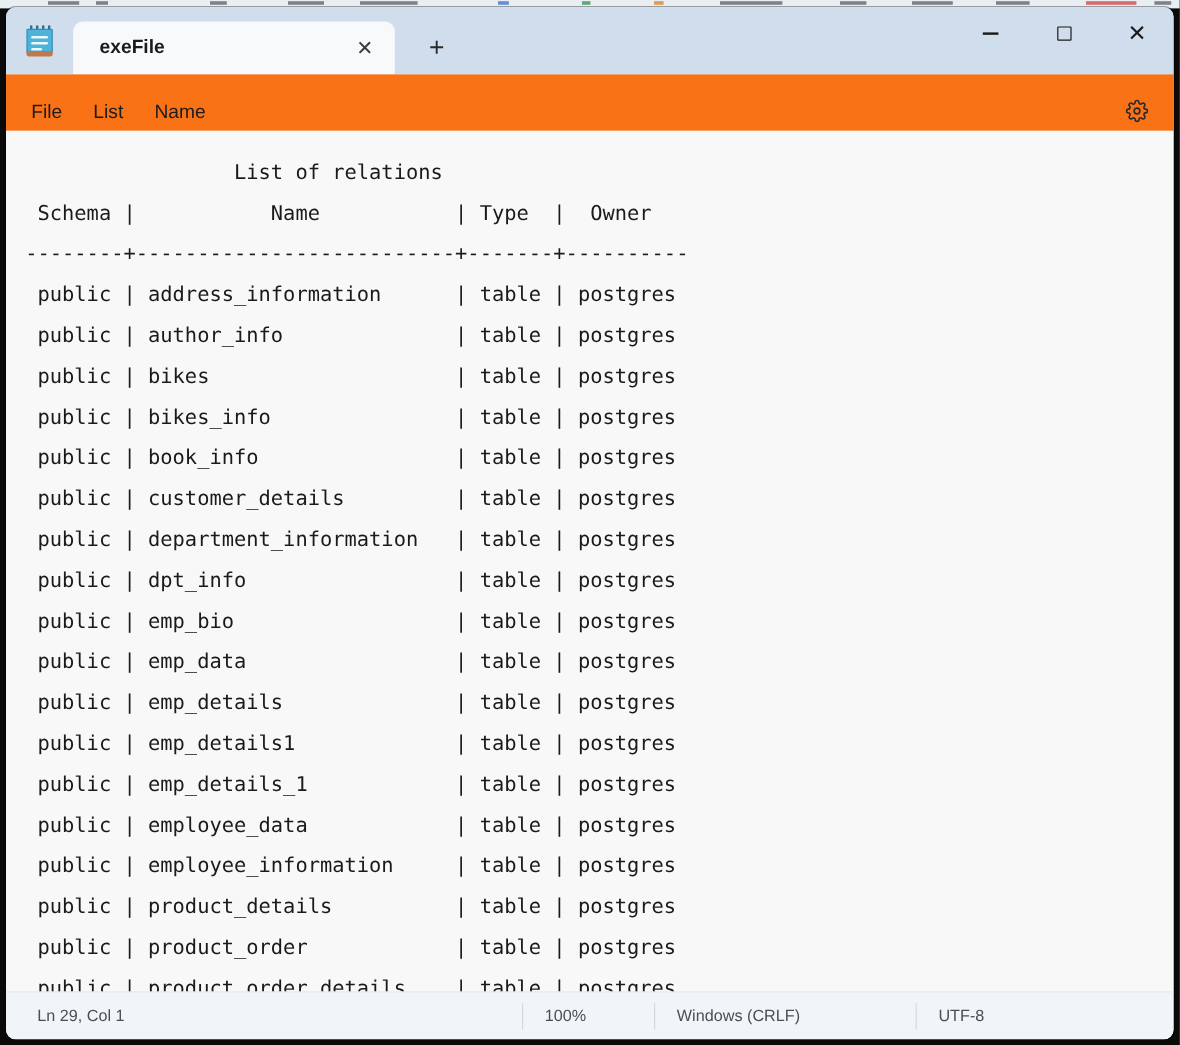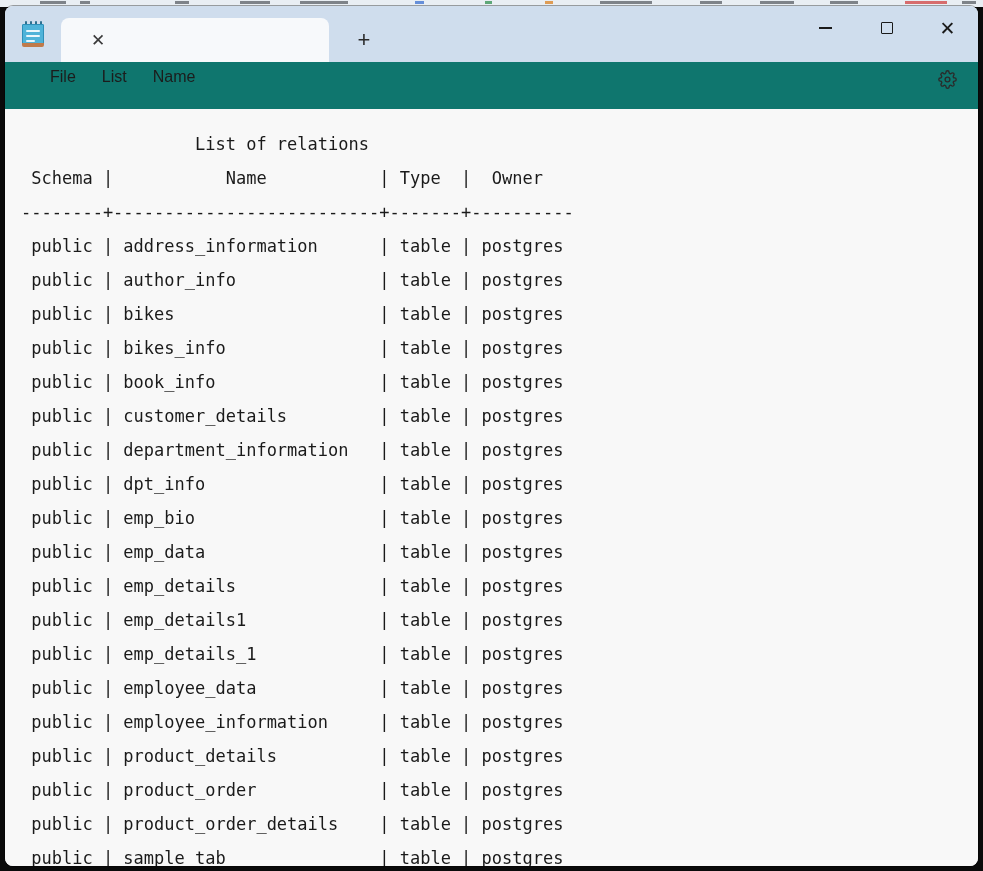--- a/index.html
+++ b/index.html
@@ -154,24 +154,24 @@
     cursor: default;
     color: #1a1a1a;
   }
   .wc .min-bar { width: 13px; height: 1.6px; background: currentColor; }
   .wc .max-box { width: 12px; height: 12px; border: 1.6px solid currentColor; border-radius: 1px; }
   .wc .x-glyph { font-size: 19px; line-height: 1; font-weight: 300; }
 
   
   #menubar {
     height: 47px;
-    background: #0f766e;
-    display: flex;
-    align-items: flex-start;
-    padding-left: 32px;
+    background: #f97316;
+    display: flex;
+    align-items: flex-end;
+    padding-left: 8px;
     flex: none;
     position: relative;
   }
   .menu-item {
     padding: 6px 13px;
     font-size: 16px;
     color: #1c1c1c;
     border-radius: 4px;
     cursor: default;
   }
@@ -258,20 +258,21 @@
         <div class="body"></div>
         <div class="line" style="top:9px"></div>
         <div class="line" style="top:14px"></div>
         <div class="line" style="top:19px; width:9px"></div>
         <div class="base"></div>
       </div>
     </div>
 
     <div id="tabstrip">
       <div class="tab">
+        <span class="tab-title">exeFile</span>
         <span class="tab-close">✕</span>
       </div>
       <div id="newtab">+</div>
     </div>
 
     <div id="window-controls">
       <div class="wc">
         <span class="min-bar"></span>
       </div>
       <div class="wc">
@@ -319,14 +320,20 @@
  public | product_order            | table | postgres
  public | product_order_details    | table | postgres
  public | sample_tab               | table | postgres
  public | staff_info               | table | postgres
  public | std_data                 | table | postgres
  public | std_details              | table | postgres
  public | std_info                 | table | postgres
 (23 rows)</div>
   </div>
 
+  <div id="statusbar">
+    <div class="status-cell" id="status-position">Ln 29, Col 1</div>
+    <div class="status-cell" id="status-zoom">100%</div>
+    <div class="status-cell" id="status-lineending">Windows (CRLF)</div>
+    <div class="status-cell" id="status-encoding">UTF-8</div>
+  </div>
 
 </div>
 
 </body></html>

